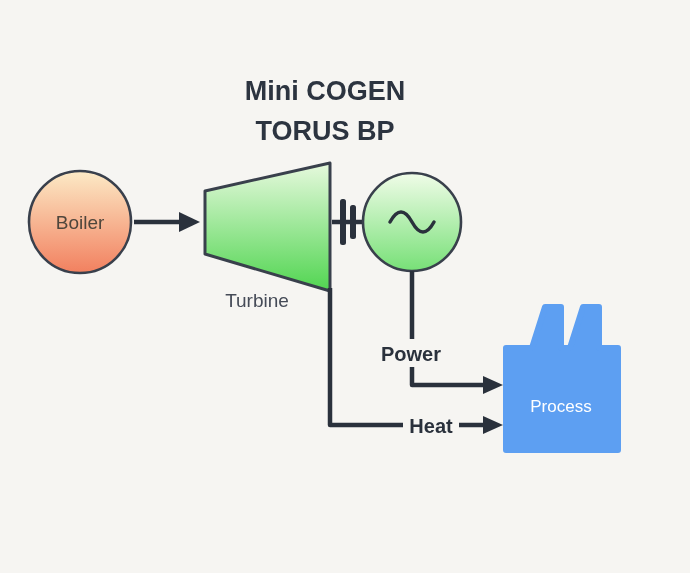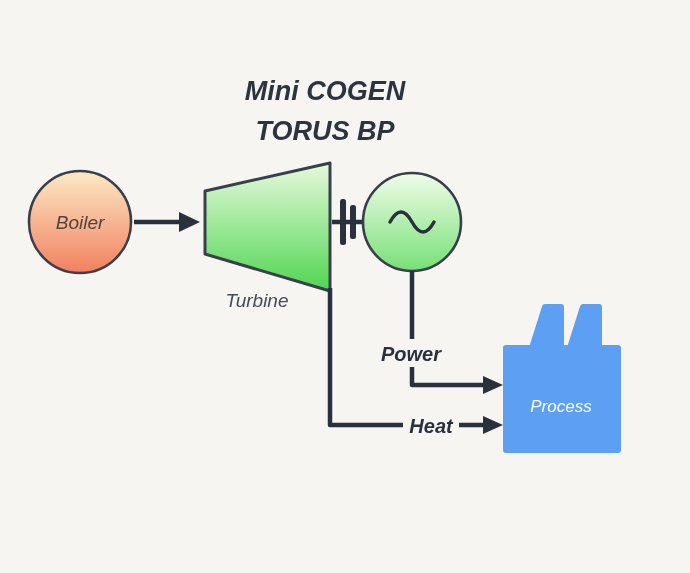--- a/index.html
+++ b/index.html
@@ -8,21 +8,20 @@
     width: 690px;
     height: 573px;
     overflow: hidden;
     background: #f6f5f2;
     font-family: "Liberation Sans", sans-serif;
   }
   .stage {
     position: relative;
     width: 690px;
     height: 523px;
-    font-style: italic;
   }
   svg text {
     font-family: "Liberation Sans", "DejaVu Sans", sans-serif;
   }
   .title-text {
     font-size: 27px;
     font-weight: bold;
   }
   .node-label {
     font-size: 19px;

